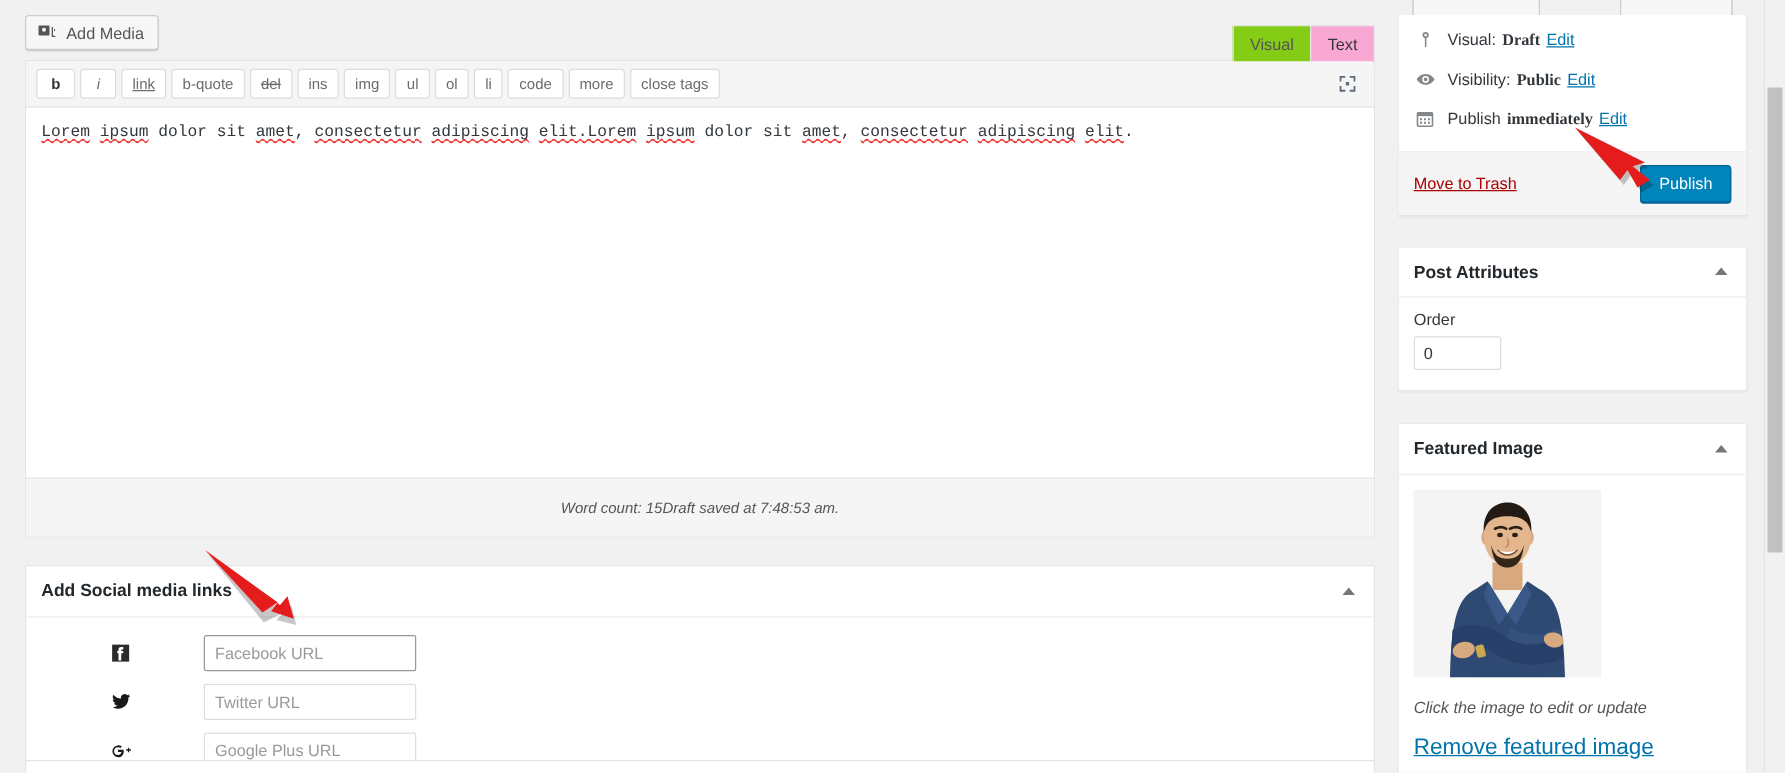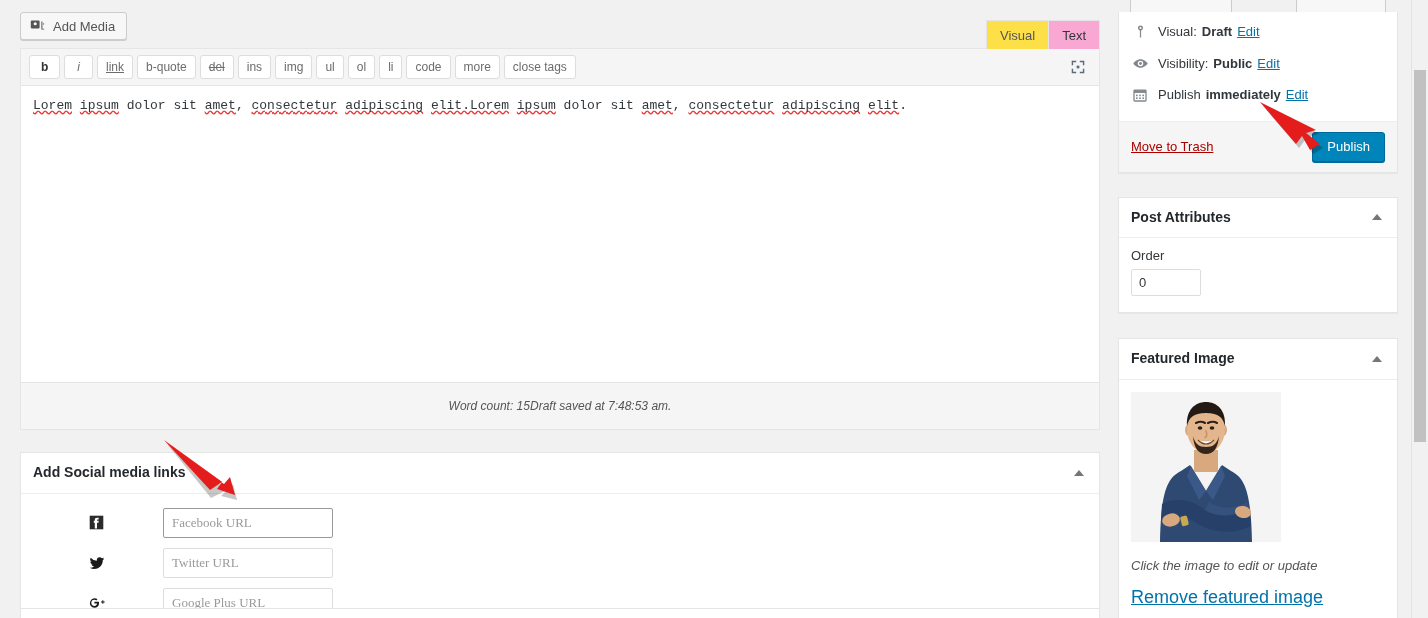--- a/index.html
+++ b/index.html
@@ -68,21 +68,21 @@
     position: absolute;
     right: 0; top: -29px;
     display: flex;
   }
   .ed-tab {
     font-size: 13px;
     line-height: 1;
     padding: 8px 13px 9px;
     border: 1px solid #e5e5e5;
     border-bottom: none;
-    background: #fde047;
+    background: #84cc16;
     color: #555;
     cursor: pointer;
     margin-left: -1px;
     position: relative;
     top: 1px;
   }
   .ed-tab.active {
     background: #f9a8d4;
     color: #32373c;
     border-bottom: 1px solid #fff;
@@ -164,21 +164,21 @@
   }
   .social-input {
     width: 152px;
     padding: 6px 8px;
     font-size: 13px;
     border: 1px solid #ddd;
     border-radius: 2px;
     color: #32373c;
     background: #fff;
     outline: none;
-    font-family: Liberation Serif, serif;
+    font-family: Liberation Sans, sans-serif;
   }
   .social-input.focused { border-color: #999; }
   .social-input::placeholder { color: #9a9a9a; }
 
   .bottom-panel {
     position: absolute;
     left: 20px; top: 608px;
     width: 1078px; height: 30px;
     background: #fff;
     border: 1px solid #e5e5e5;
@@ -218,21 +218,21 @@
     font-size: 13px;
     color: #32373c;
     line-height: 1.5;
   }
   .pub-icon {
     width: 18px; height: 18px;
     display: flex; align-items: center; justify-content: center;
     color: #82878c;
     flex: 0 0 18px;
   }
-  .pub-row b { font-weight: bold; }
+  .pub-row b { font-weight: bold; font-family: Liberation Serif, serif; }
   .lnk {
     color: #0073aa;
     text-decoration: underline;
     cursor: pointer;
   }
   .pub-foot {
     border-top: 1px solid #eee;
     background: #f5f5f5;
     padding: 10px 12px;
     display: flex;

